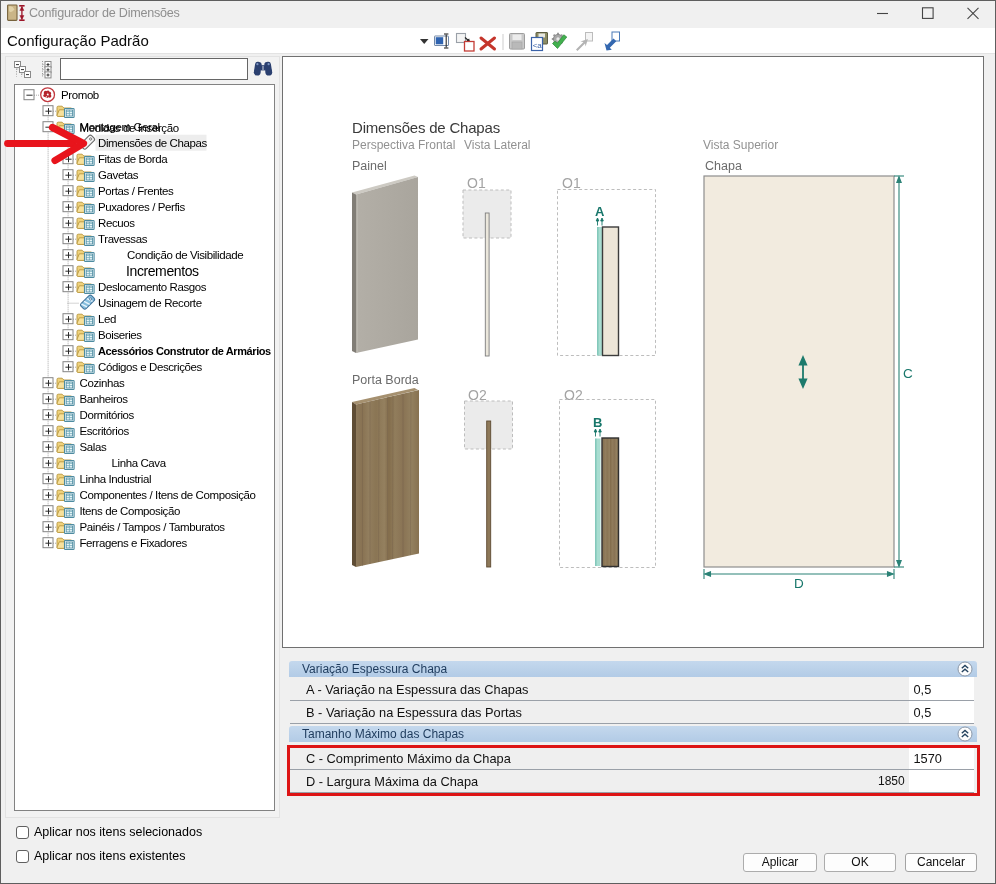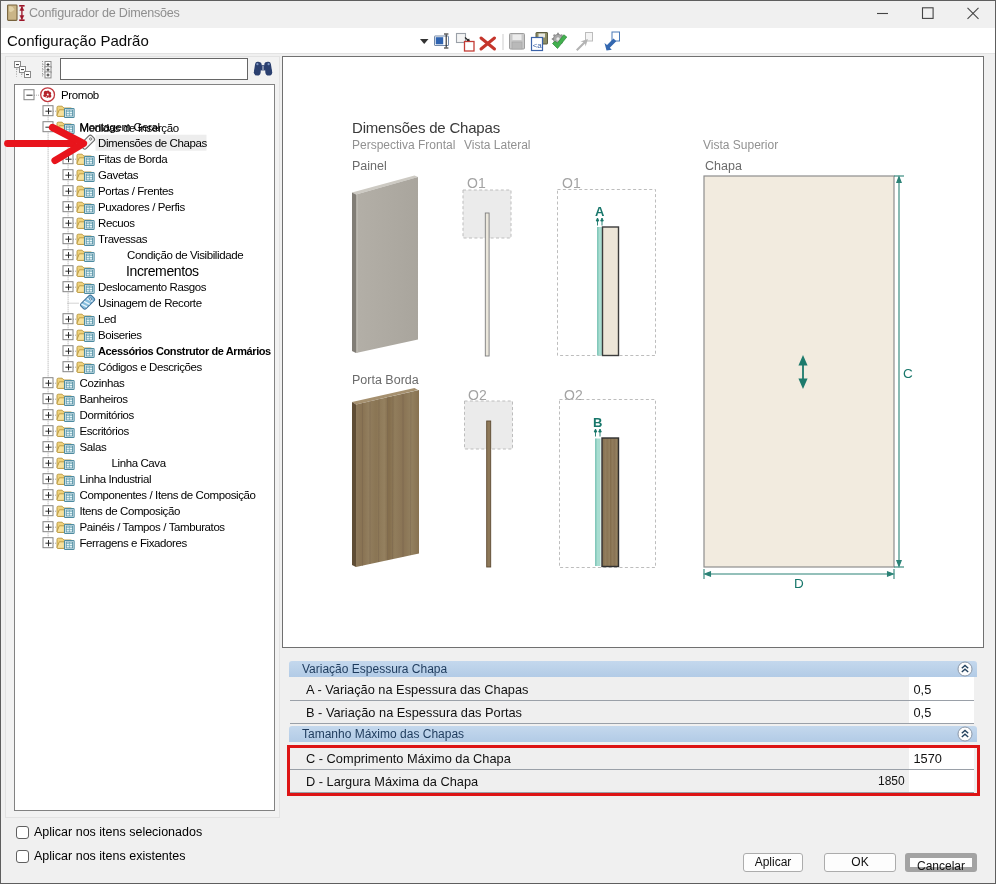--- a/index.html
+++ b/index.html
@@ -852,15 +852,15 @@
 <div class="txt" style="left:913.5px;top:751px;font-size:12.8px;color:#111;">1570</div>
 <div class="abs" style="left:290px;top:770px;width:684px;height:23px;background:#efefef;border-bottom:1px solid #9aa0a8;box-sizing:border-box;"></div>
 <div class="abs" style="left:908.5px;top:770px;width:65.5px;height:22px;background:#ffffff;"></div>
 <div class="txt" style="left:306px;top:774px;font-size:12.8px;color:#111;">D - Largura Máxima da Chapa</div>
 <div class="txt" style="left:878px;top:774px;font-size:12px;color:#111;">1850</div>
 <div class="abs" style="left:287px;top:745px;width:693px;height:51px;border:3px solid #dd1415;box-sizing:border-box;z-index:10;"></div>
 <div class="abs" style="left:16px;top:826px;width:12.5px;height:12.5px;background:#fff;border:1.4px solid #606060;border-radius:3px;box-sizing:border-box;"></div>
 <div class="txt" style="left:34px;top:825px;font-size:12.5px;color:#000;">Aplicar nos itens selecionados</div>
 <div class="abs" style="left:16px;top:850px;width:12.5px;height:12.5px;background:#fff;border:1.4px solid #606060;border-radius:3px;box-sizing:border-box;"></div>
 <div class="txt" style="left:34px;top:849px;font-size:12.5px;color:#000;">Aplicar nos itens existentes</div>
-<div class="abs" style="left:743px;top:853px;width:60px;height:19px;background:#fdfdfd;border:1px solid #acacac;border-radius:3px;box-sizing:border-box;font-size:12px;color:#111;text-align:center;line-height:17px;">Aplicar</div>
+<div class="abs" style="left:743px;top:853px;width:74px;height:19px;background:#fdfdfd;border:1px solid #acacac;border-radius:3px;box-sizing:border-box;font-size:12px;color:#111;text-align:center;line-height:17px;">Aplicar</div>
 <div class="abs" style="left:824px;top:853px;width:72px;height:19px;background:#fdfdfd;border:1px solid #acacac;border-radius:3px;box-sizing:border-box;font-size:12px;color:#111;text-align:center;line-height:17px;">OK</div>
-<div class="abs" style="left:905px;top:853px;width:72px;height:19px;background:#fdfdfd;border:5px solid #a3a3a3;border-radius:3px;box-sizing:border-box;font-size:12px;color:#111;text-align:center;line-height:17px;">Cancelar</div>
+<div class="abs" style="left:905px;top:853px;width:72px;height:19px;background:#fdfdfd;border:1px solid #a3a3a3;border-radius:3px;box-sizing:border-box;font-size:12px;color:#111;text-align:center;line-height:17px;">Cancelar</div>
 
 </body></html>

